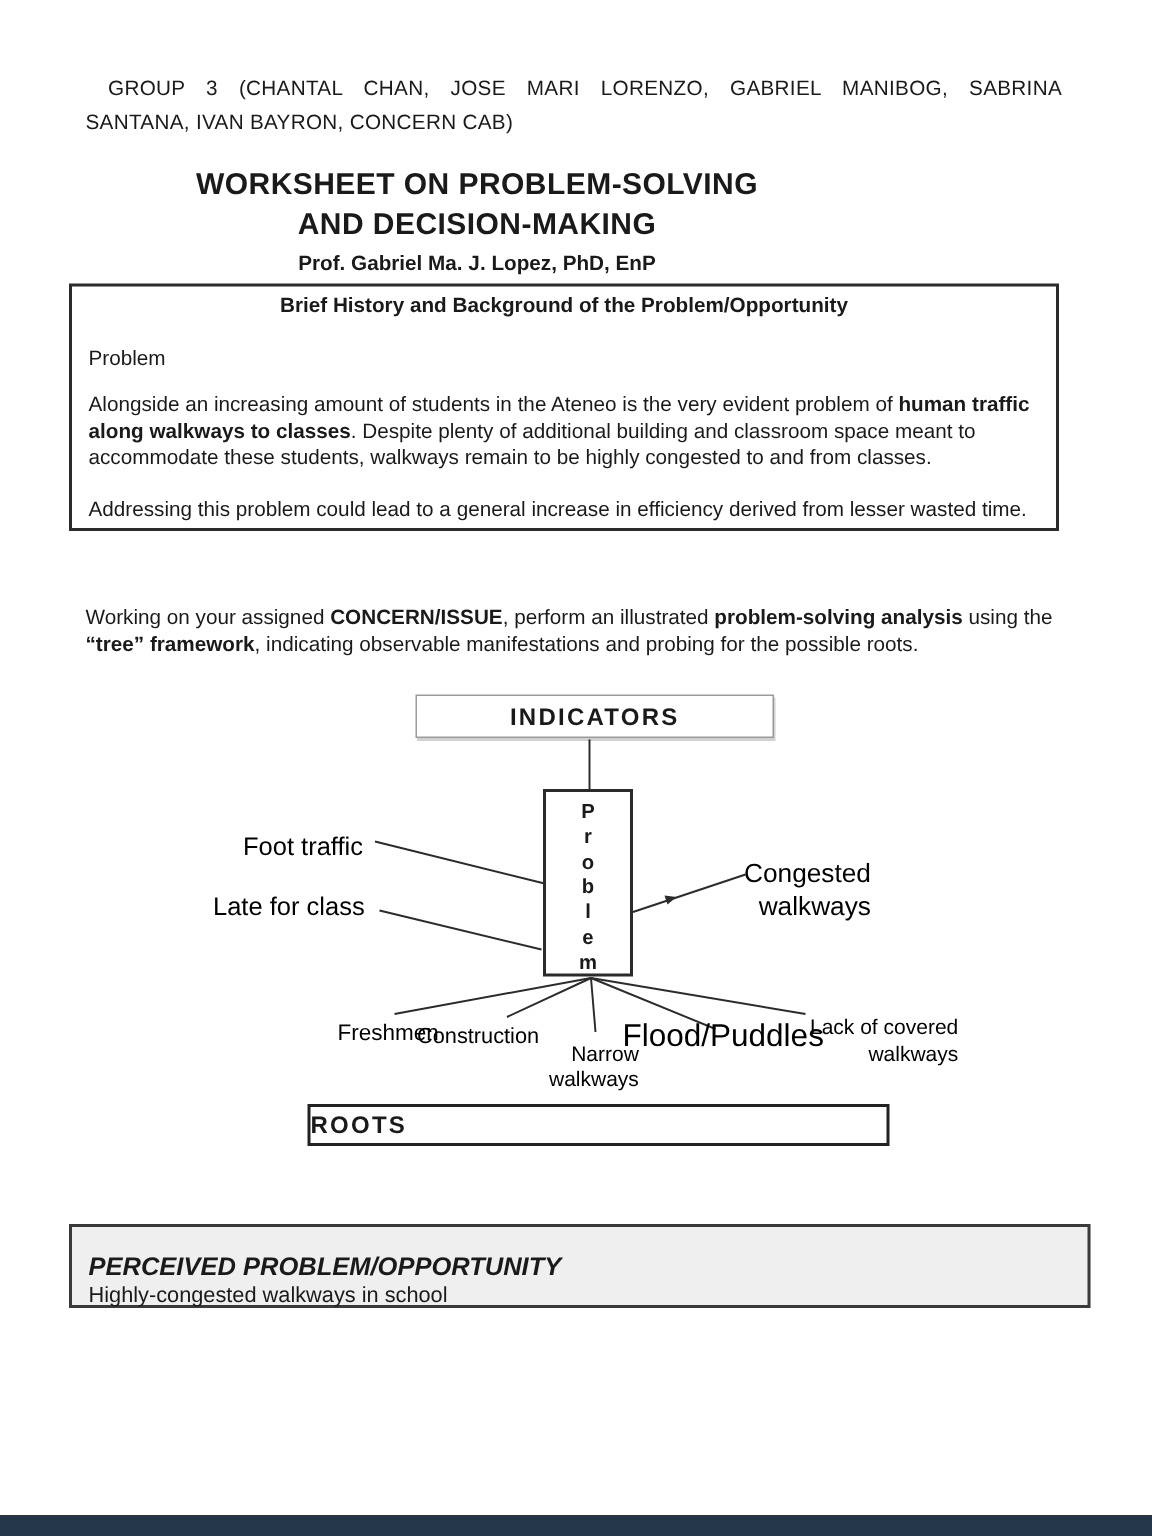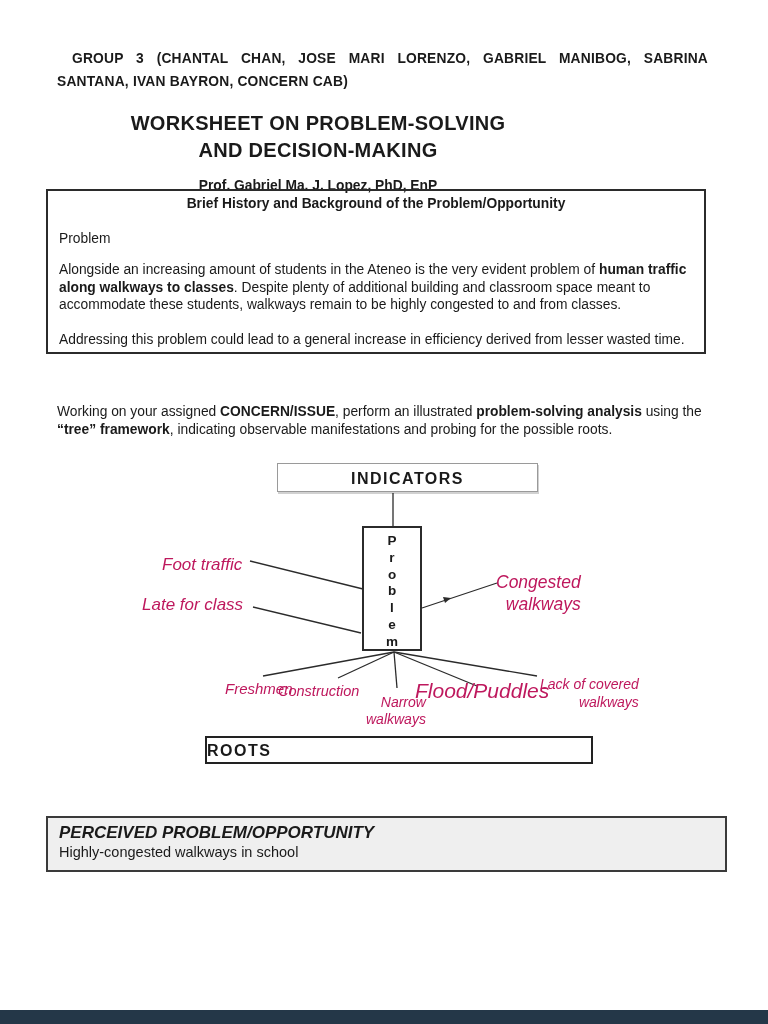--- a/index.html
+++ b/index.html
@@ -9,34 +9,34 @@
     font-family: "Liberation Sans", sans-serif;
     color: #1a1a1a;
     position: relative;
     overflow: hidden;
   }
   .abs { position: absolute; }
 
   
   .group-block {
     left: 57px; top: 47px; width: 651px;
-    font-weight: bold; font-size: 13.8px; line-height: 23px;
+    font-weight: normal; font-size: 13.8px; line-height: 23px;
     letter-spacing: 0.2px;
   }
   .group-line1 { text-align: justify; text-align-last: justify; text-indent: 15px; }
 
   .title-block {
     left: 0; top: 110px; width: 636px;
     text-align: center;
   }
   .title-line {
     font-weight: bold; font-size: 20px; line-height: 27px; letter-spacing: 0.3px;
   }
   .prof-line {
-    font-weight: bold; font-size: 13.8px; line-height: 19px; margin-top: 12px;
+    font-weight: bold; font-size: 13.8px; line-height: 19px; margin-top: 2px;
   }
 
   
   .history-box {
     left: 46px; top: 189px; width: 660px; height: 165px;
     box-sizing: border-box;
     border: 2px solid #2b2b2b;
     padding: 3px 11px 16px 11px;
     font-size: 13.8px; line-height: 17.6px;
   }
@@ -46,40 +46,40 @@
   .history-para2 { margin-top: 17px; }
 
   
   .instruction-para {
     left: 57px; top: 389px; width: 660px;
     font-size: 13.8px; line-height: 18.5px;
   }
 
   
   .indicators-box {
-    left: 277px; top: 463px; width: 261px; height: 29px;
+    left: 277px; top: 463px; width: 239px; height: 29px;
     border: 1px solid #9a9a9a;
     box-shadow: 1px 2px 0 rgba(0,0,0,0.18);
     background: #ffffff;
     text-align: center; font-weight: bold; font-size: 16px;
     letter-spacing: 1.5px; line-height: 29px;
     box-sizing: border-box;
   }
   .tree-svg { left: 0; top: 455px; width: 768px; height: 320px; pointer-events: none; }
   .problem-box {
     left: 362px; top: 526px; width: 60px; height: 125px;
     box-sizing: border-box;
     border: 2px solid #2b2b2b;
     background: #ffffff;
     text-align: center; font-weight: bold; font-size: 13.5px;
     line-height: 16.8px; padding-top: 5px;
     white-space: pre-line;
   }
   .pre { white-space: pre-line; text-align: right; }
-  .lbl { color: #be185d; font-style: italic; }
+  .lbl { color: #000000; }
   .lbl-foot       { left: 162px; top: 555px; font-size: 17px; }
   .lbl-late       { left: 142px; top: 595px; font-size: 17px; }
   .lbl-congested  { left: 496px; top: 571px; font-size: 17.5px; line-height: 22px; }
   .lbl-freshmen   { left: 202px; top: 680px; font-size: 15px; margin-left: 23px; }
   .lbl-construction { left: 278px; top: 683px; font-size: 14.5px; }
   .lbl-narrow     { left: 366px; top: 694px; font-size: 14px; line-height: 17px; }
   .lbl-flood      { left: 415px; top: 679px; font-size: 21px; }
   .lbl-lack       { left: 540px; top: 676px; font-size: 14px; line-height: 17.5px; }
 
   .roots-box {
@@ -90,21 +90,21 @@
     text-align: left; font-weight: bold; font-size: 16px;
     letter-spacing: 1.5px; line-height: 25px;
   }
 
   
   .perceived-box {
     left: 46px; top: 816px; width: 681px; height: 56px;
     box-sizing: border-box;
     border: 2px solid #3a3a3a;
     background: #efefef;
-    padding: 4px 11px;
+    padding: 16px 11px;
   }
   .perceived-heading { font-weight: bold; font-style: italic; font-size: 17px; line-height: 21px; }
   .perceived-text { font-size: 14.5px; line-height: 19px; }
 
   
   .footer-bar {
     left: 0; top: 1010px; width: 768px; height: 14px;
     background: #243748;
   }
 </style>

